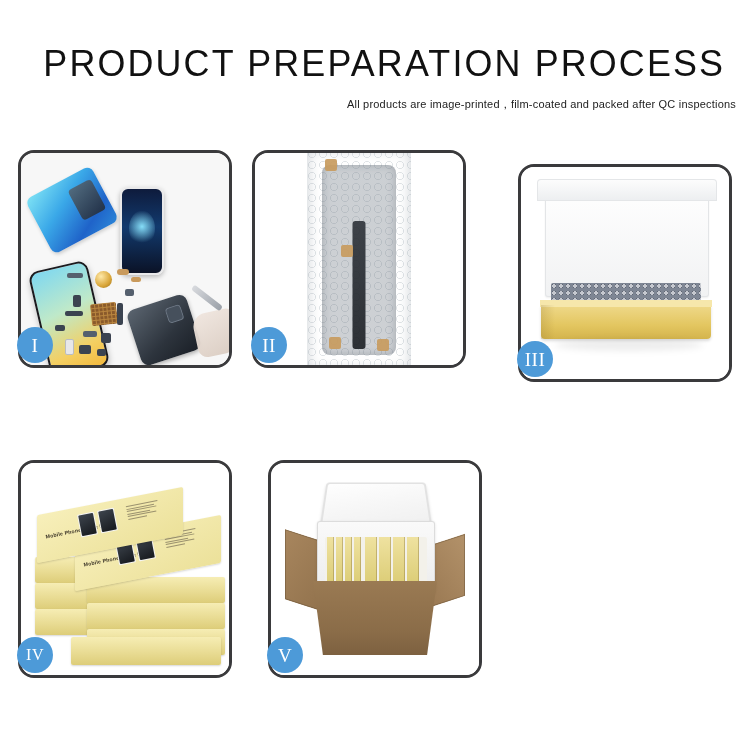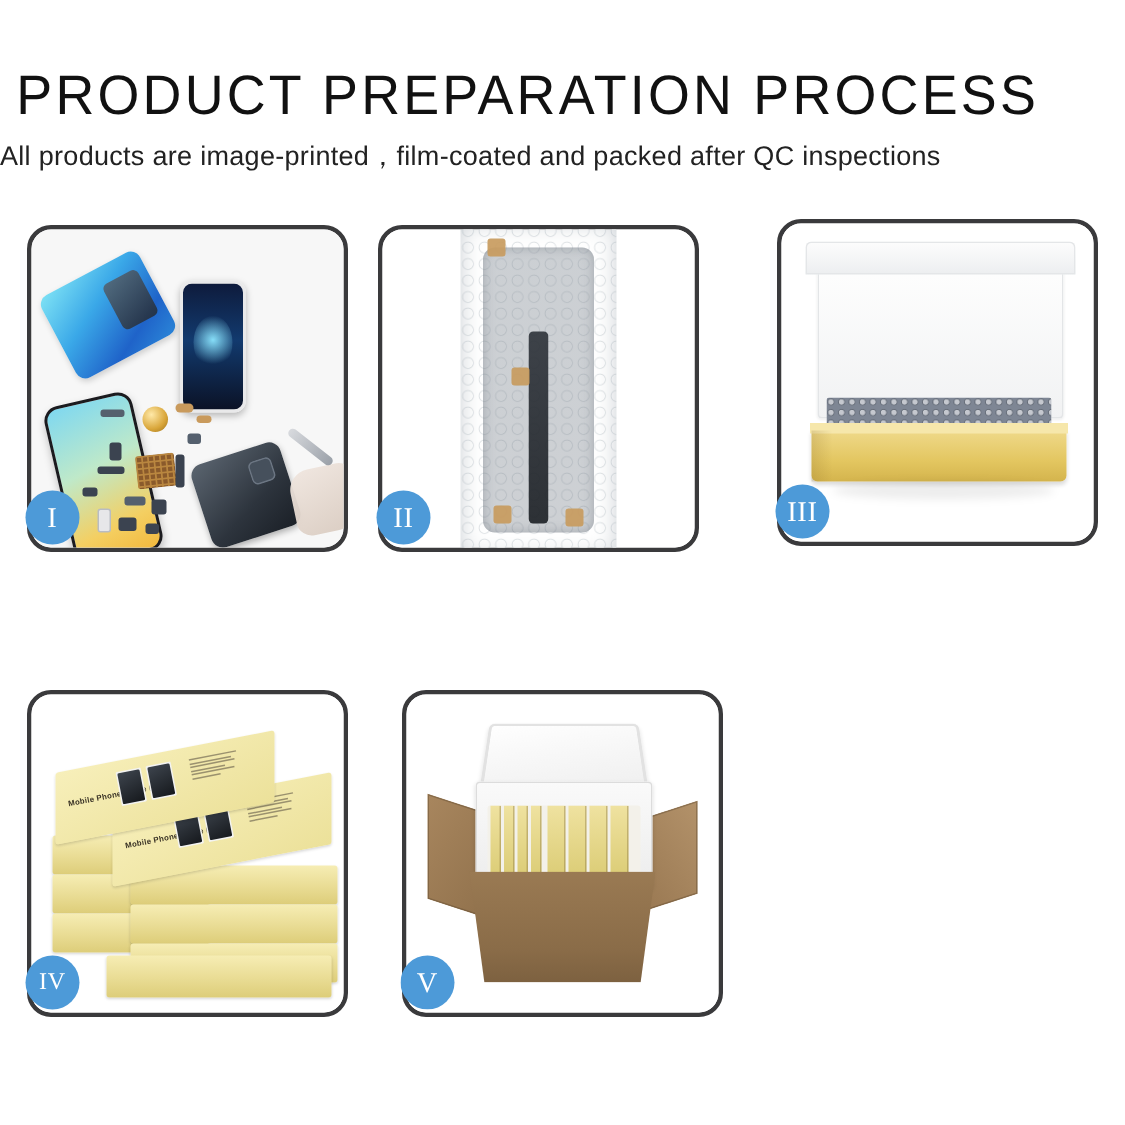--- a/index.html
+++ b/index.html
@@ -4,45 +4,45 @@
 <style>
   html,body{margin:0;padding:0;}
   body{
     width:750px;height:750px;background:#ffffff;
     font-family:"Liberation Sans","DejaVu Sans",sans-serif;
     overflow:hidden;position:relative;
   }
   .page{width:750px;height:750px;position:relative;background:#fff;}
 
   
-  .header{position:absolute;left:0;top:0;width:724px;text-align:left;}
+  .header{position:absolute;left:12px;top:0;width:724px;text-align:right;}
   .title{
     font-size:37px;line-height:44px;font-weight:400;color:#111;
     letter-spacing:2.2px;margin-top:42px;white-space:nowrap;
     font-family:"Liberation Sans","DejaVu Sans",sans-serif;
     transform:scaleX(.97);transform-origin:center;
   }
   .subtitle{
-    font-size:18px;line-height:20px;color:#222;letter-spacing:.2px;
+    font-size:11px;line-height:20px;color:#222;letter-spacing:.2px;
     margin-top:8px;white-space:nowrap;
   }
 
   
   .grid{position:absolute;left:0;top:0;width:750px;height:750px;}
   .panel{
     position:absolute;width:214px;height:218px;
     border:3px solid #3a3a3c;border-radius:16px;background:#ffffff;
     box-sizing:border-box;overflow:visible;
   }
   .panel .clip{
     position:absolute;inset:0;border-radius:13px;overflow:hidden;background:#fff;
   }
   .p1{left:18px;top:150px;}
   .p2{left:252px;top:150px;}
-  .p3{left:518px;top:146px;}
+  .p3{left:518px;top:164px;}
   .p4{left:18px;top:460px;}
   .p5{left:268px;top:460px;}
   .p6{left:518px;top:460px;}
 
   .badge{
     position:absolute;left:-4px;bottom:2px;width:36px;height:36px;border-radius:50%;
     background:#4d9ad8;color:#fff;display:flex;align-items:center;justify-content:center;
     font-family:"Liberation Serif","DejaVu Serif",serif;font-size:19px;line-height:1;
     letter-spacing:.5px;z-index:9;
   }

